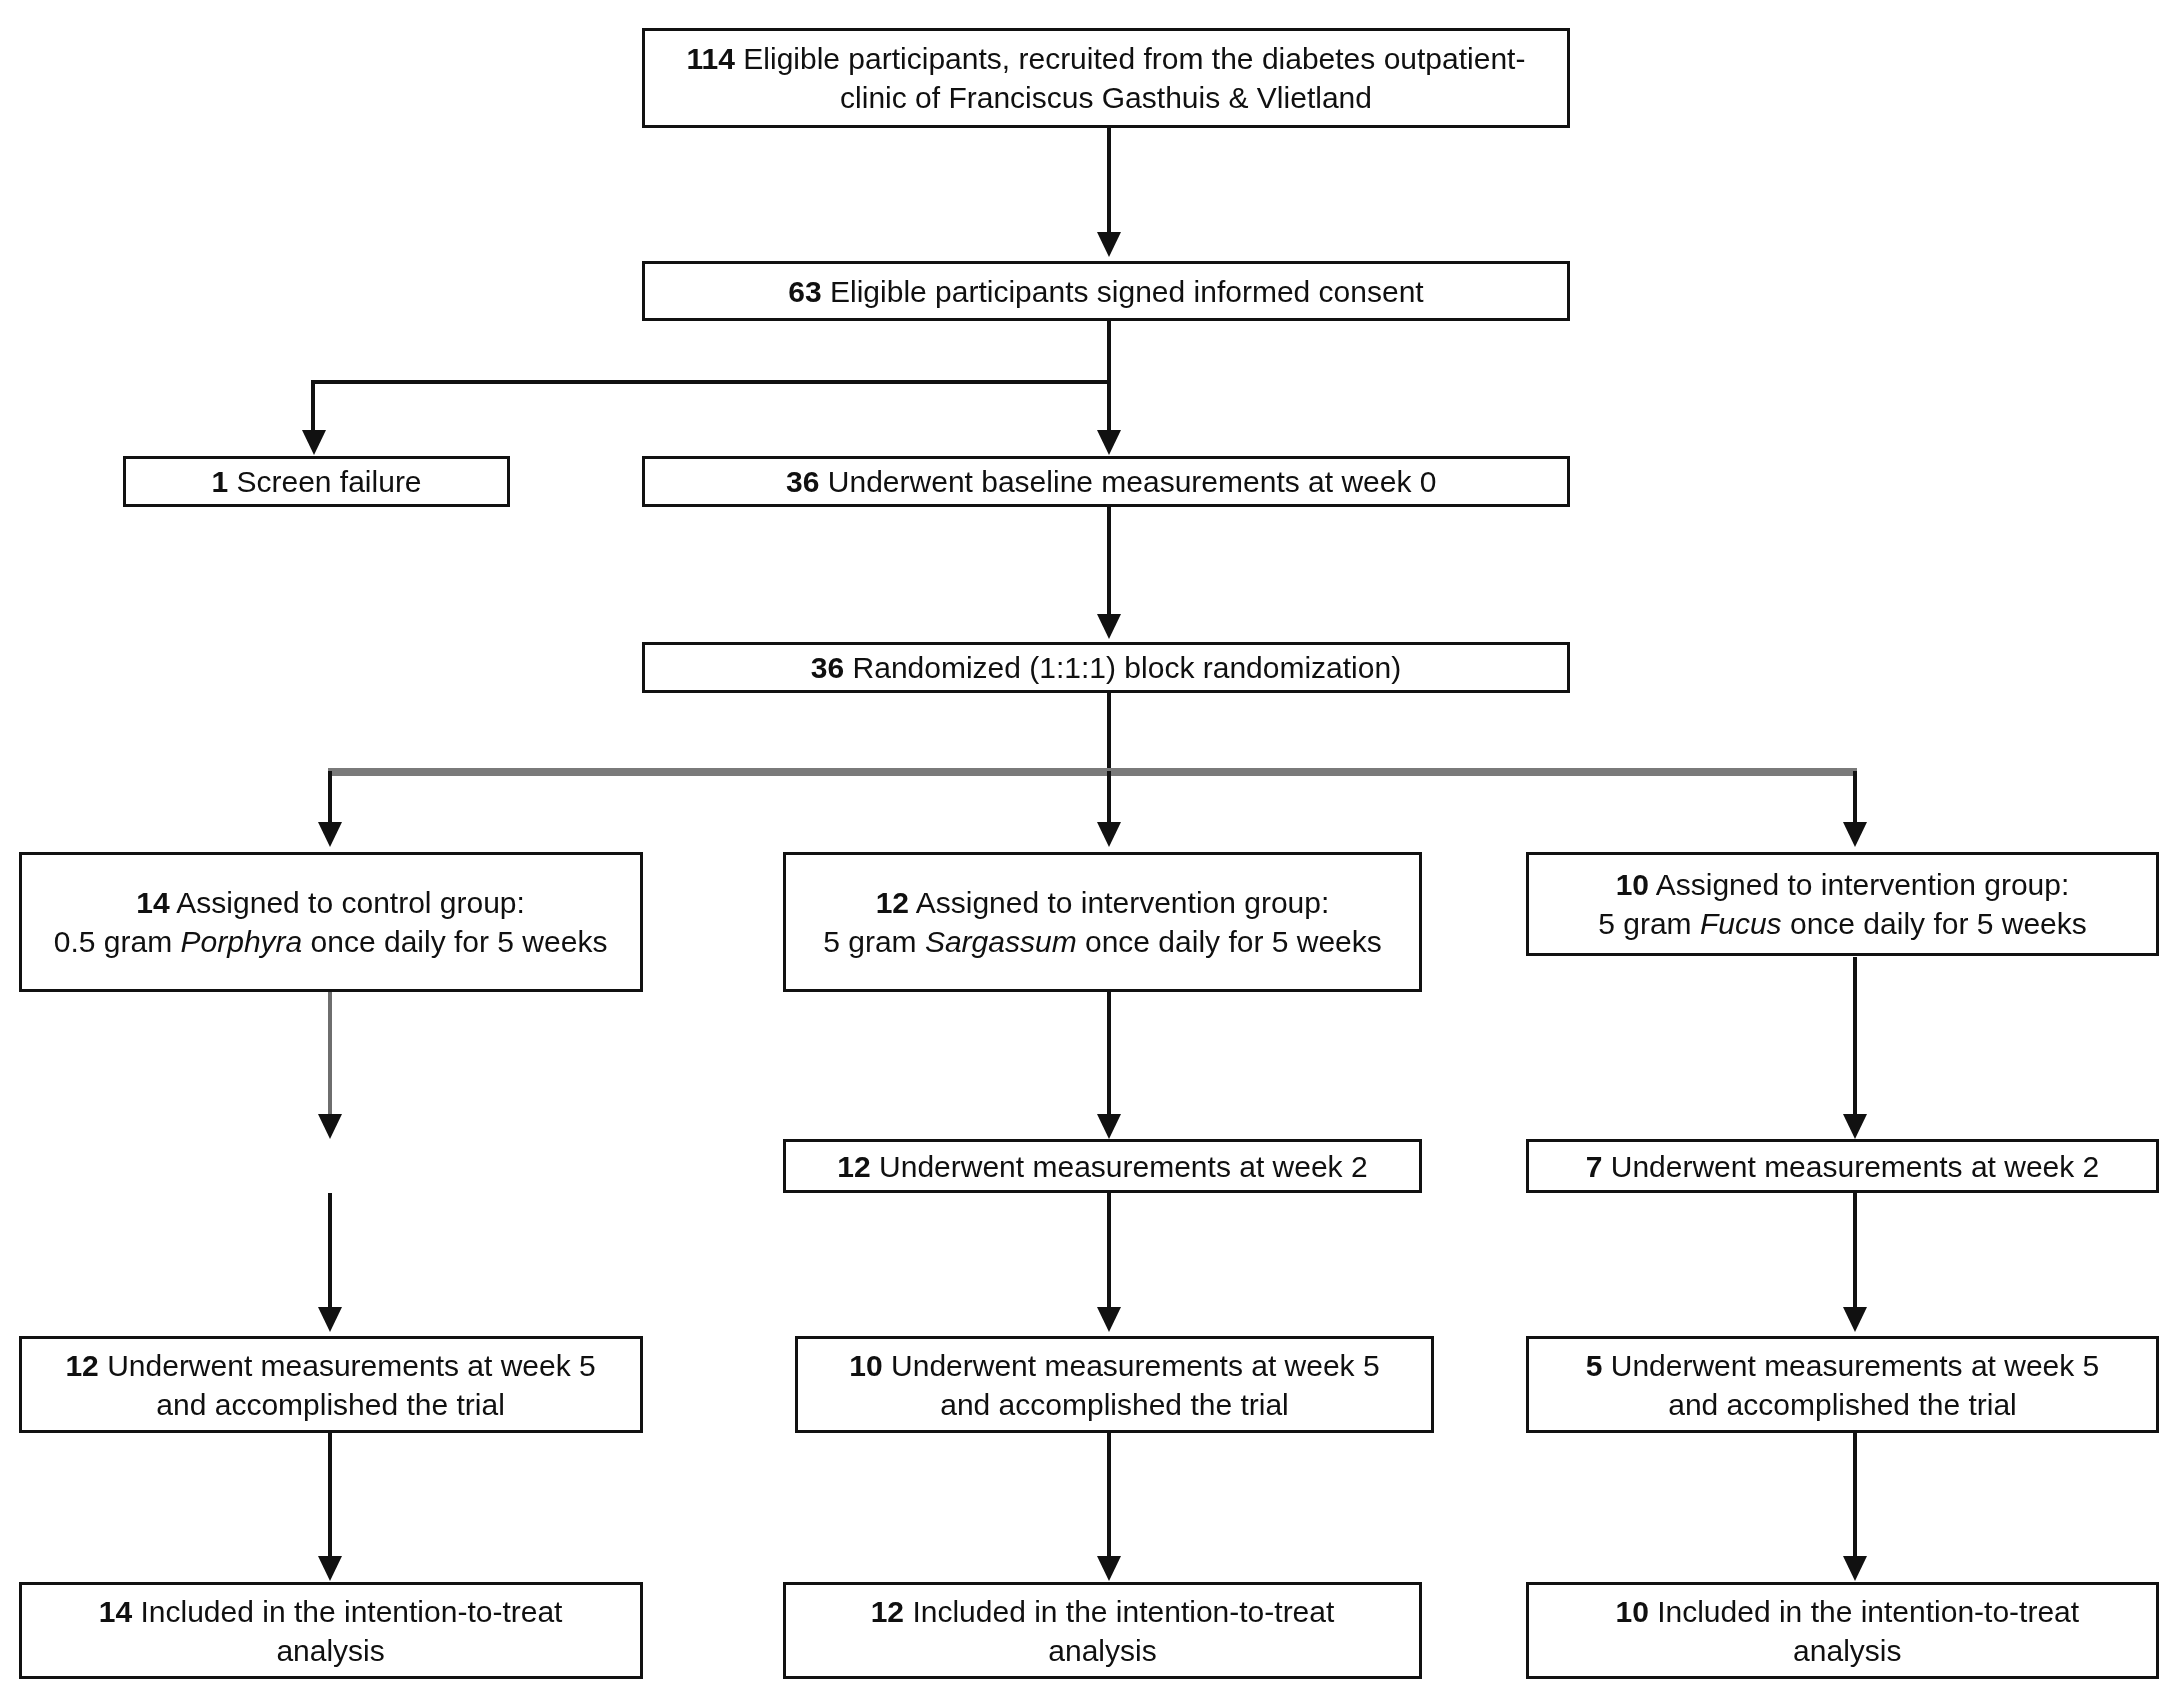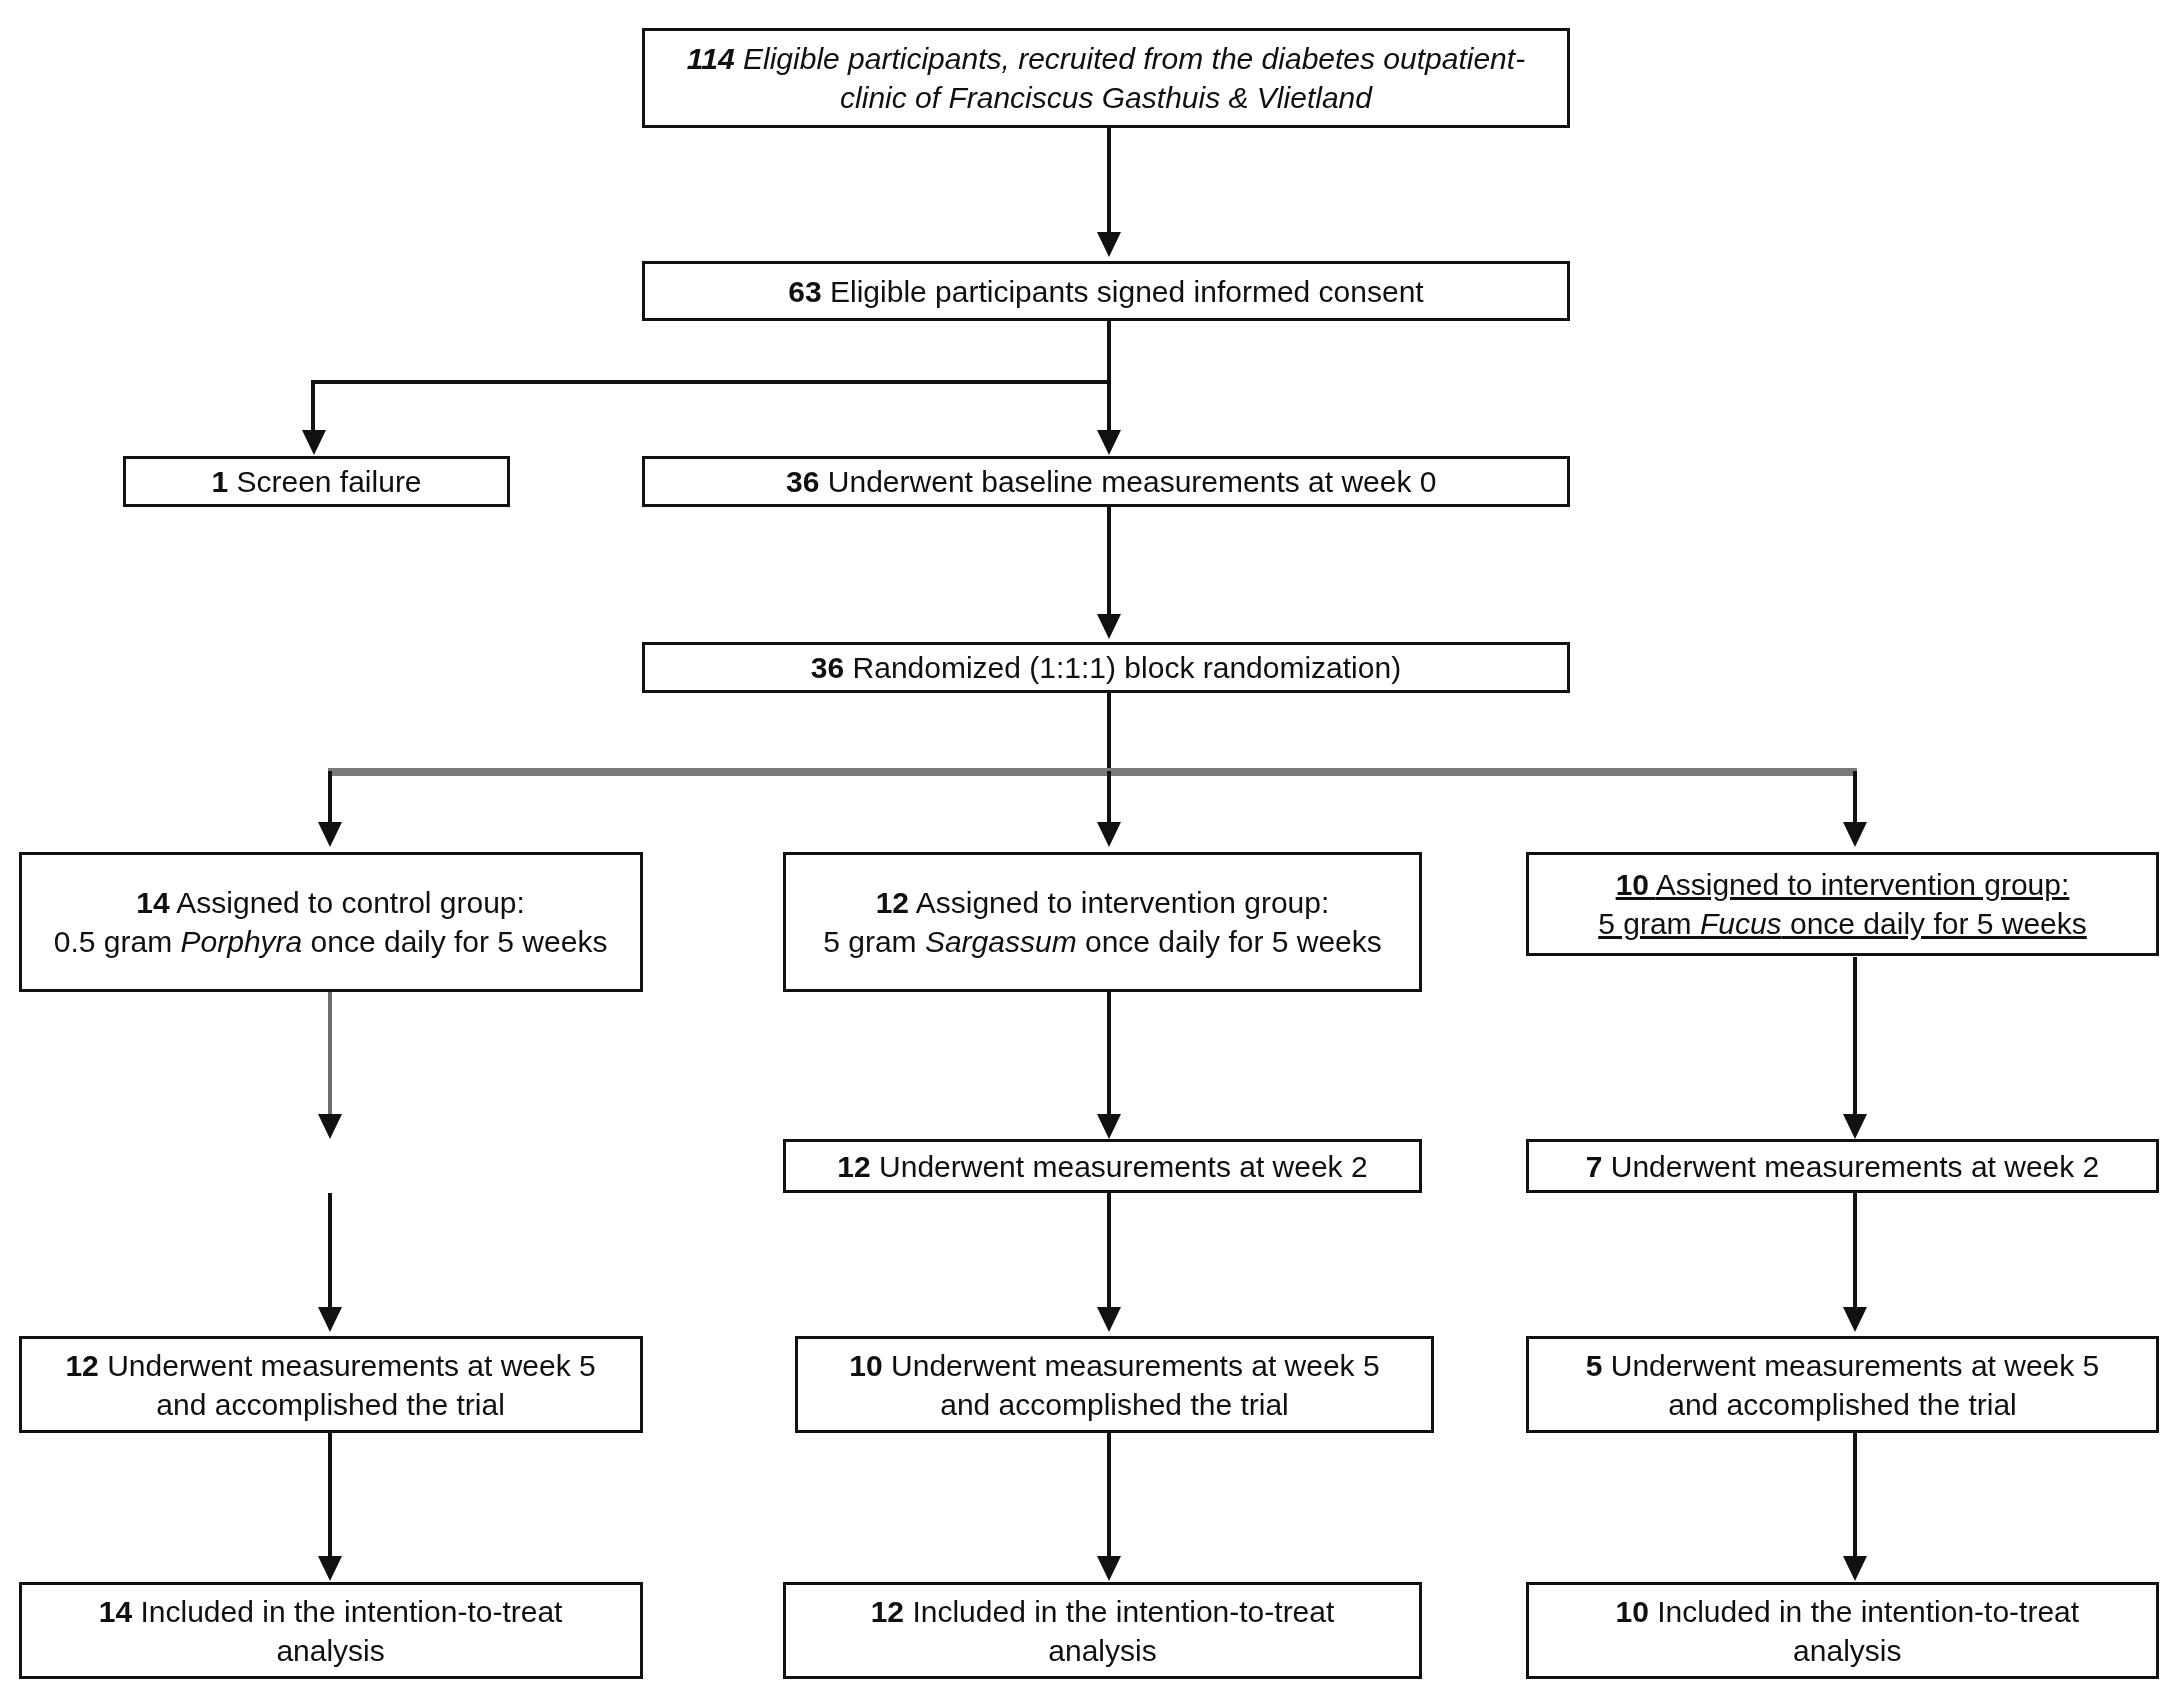--- a/index.html
+++ b/index.html
@@ -65,21 +65,21 @@
     border-left: 12px solid transparent;
     border-right: 12px solid transparent;
     border-top: 25px solid #111111;
   }
 </style>
 </head>
 <body>
 
 <div id="canvas">
 
-  <div class="box" style="left:642px; top:28px; width:928px; height:100px;font-style:italic;">
+  <div class="box" style="left:642px; top:28px; width:928px; height:100px;">
     <span class="txt">
       <b>114</b><span> </span><span>Eligible participants, recruited from the diabetes outpatient-clinic of Franciscus Gasthuis &amp; Vlietland</span>
     </span>
   </div>
 
   <div class="vline" style="left:1107px; top:128px; height:107px;"></div>
   <div class="arrowhead" style="left:1097px; top:232px;"></div>
 
   <div class="box" style="left:642px; top:261px; width:928px; height:60px;">
     <span class="txt">
@@ -131,21 +131,21 @@
     </span>
   </div>
 
   <div class="box" style="left:783px; top:852px; width:639px; height:140px;">
     <span class="txt">
       <b>12</b><span> </span><span>Assigned to intervention  group:</span><br>
       <span>5 gram </span><i>Sargassum</i><span> once daily for 5 weeks</span>
     </span>
   </div>
 
-  <div class="box" style="left:1526px; top:852px; width:633px; height:104px;text-decoration:underline;">
+  <div class="box" style="left:1526px; top:852px; width:633px; height:104px;">
     <span class="txt">
       <b>10</b><span> </span><span>Assigned to intervention  group:</span><br>
       <span>5 gram </span><i>Fucus</i><span> once daily for 5 weeks</span>
     </span>
   </div>
 
   <div class="vline gray" style="left:328px; top:992px; height:125px;"></div>
   <div class="arrowhead" style="left:318px; top:1114px;"></div>
 
   <div class="vline" style="left:1107px; top:992px; height:125px;"></div>

